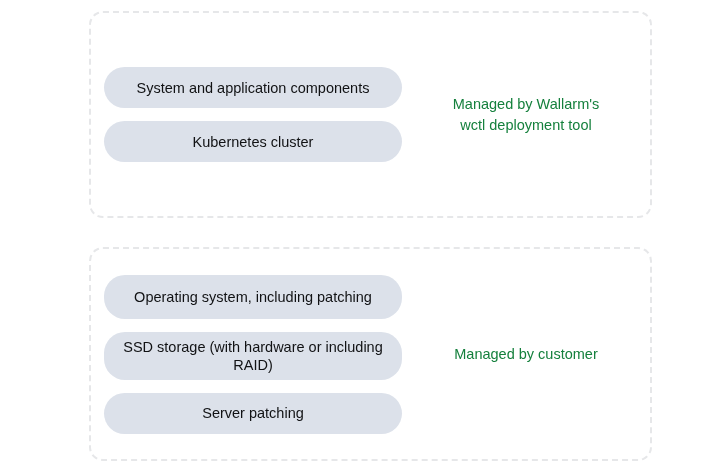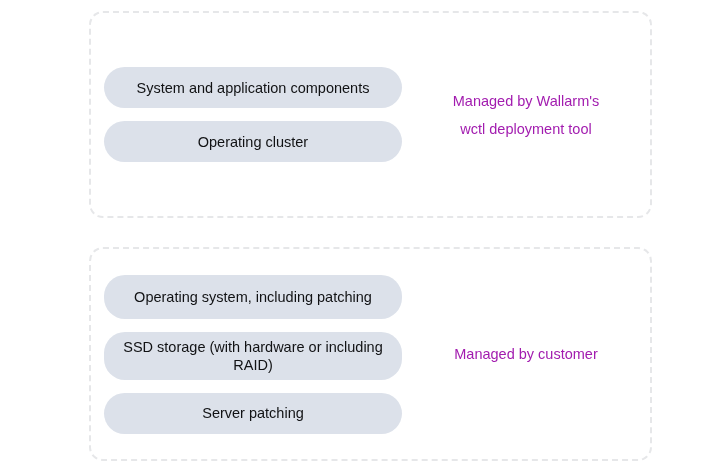--- a/index.html
+++ b/index.html
@@ -77,41 +77,41 @@
 
   .pill-two-line {
     min-height: 44px;
   }
 
   .owner-label {
     flex: 1 1 auto;
     display: flex;
     align-items: center;
     justify-content: center;
-    color: #a21caf;
+    color: #15803d;
     font-size: 14.5px;
-    line-height: 28px;
+    line-height: 21px;
     text-align: center;
     padding: 0 14px;
     box-sizing: border-box;
     white-space: pre-line;
   }
 </style>
 </head>
 <body>
 
 <div class="diagram">
 
   <div class="group group-managed-wallarm">
     <div class="pill-column">
       <div class="pill">
         <span>System and application components</span>
       </div>
       <div class="pill">
-        <span>Operating cluster</span>
+        <span>Kubernetes cluster</span>
       </div>
     </div>
     <div class="owner-label">Managed by Wallarm's
 wctl deployment tool</div>
   </div>
 
   <div class="group group-managed-customer">
     <div class="pill-column">
       <div class="pill pill-two-line">
         <span>Operating system, including patching</span>

